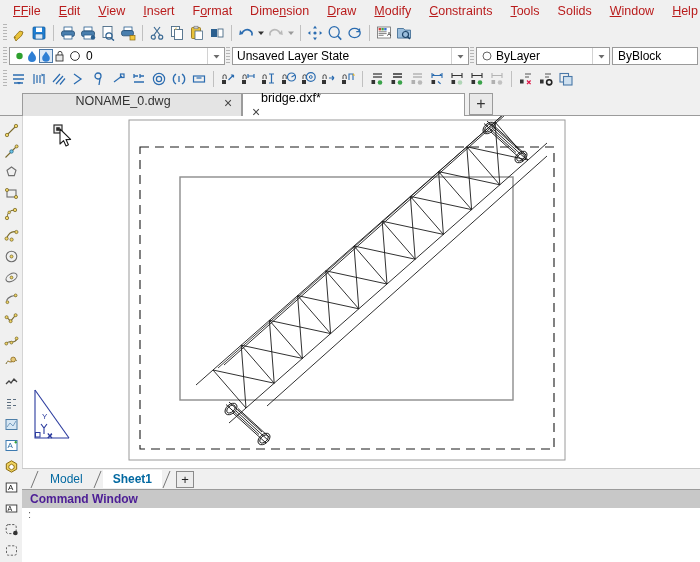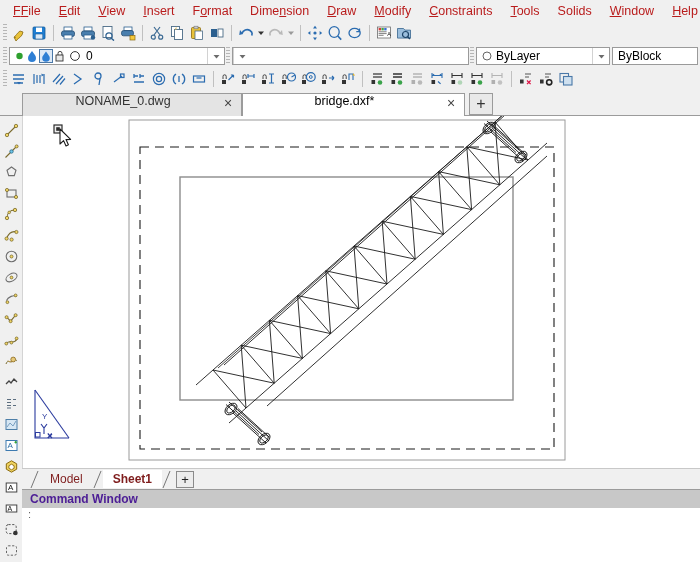--- a/index.html
+++ b/index.html
@@ -37,40 +37,40 @@
   .plain .txt{padding-left:5px;}
   .lyr-icons{display:flex;align-items:center;gap:2px;padding-left:4px;}
 
   
   .tabstrip{height:26px;background:#f0f0f0;display:flex;align-items:flex-end;padding-left:22px;position:relative;}
   .tabstrip:after{content:"";position:absolute;left:0;right:0;bottom:0;height:1px;background:#9b9b9b;}
   .dtab{height:23px;display:flex;align-items:flex-start;justify-content:center;
     border:1px solid #9b9b9b;border-bottom:none;box-sizing:border-box;position:relative;z-index:2;
     font-size:12.5px;padding:0 4px;cursor:default;}
   .dtab.inactive{background:#e4e4e4;color:#333;}
-  .dtab.active{background:#ffffff;color:#000;}
+  .dtab.active{background:#ffffff;color:#000;flex-direction:column;}
   .dtab .label{flex:1;text-align:center;padding:0 14px;white-space:nowrap;}
   .dtab .xbtn{width:18px;height:18px;display:flex;align-items:center;justify-content:center;color:#444;font-size:14px;line-height:1;}
   .tabplus{width:22px;height:20px;margin-left:4px;margin-bottom:1px;border:1px solid #9b9b9b;
     background:#e9e9e9;display:flex;align-items:center;justify-content:center;font-size:16px;color:#333;z-index:3;}
 
   
   .main{display:flex;height:352px;}
   .lefttools{width:22px;background:#f0f0f0;display:flex;flex-direction:column;align-items:center;
     padding-top:2px;border-right:1px solid #d4d4d4;position:relative;}
   .ltgrip{width:14px;height:5px;margin-bottom:2px;
     background-image:repeating-linear-gradient(to right,#b6b6b6 0 1px,transparent 1px 3px);}
   .lt-btn{width:20px;height:21px;display:flex;align-items:center;justify-content:center;flex:none;}
 
   .canvas{flex:1;background:#ffffff;position:relative;overflow:hidden;}
 
   
   .sheettabs{height:20px;background:#f0f0f0;display:flex;align-items:center;padding-left:30px;
     border-top:1px solid #c8c8c8;position:relative;}
-  .stab{height:18px;display:flex;align-items:center;padding:0 10px;font-size:12px;color:#7f1d1d;position:relative;}
+  .stab{height:18px;display:flex;align-items:center;padding:0 10px;font-size:12px;color:#0369a1;position:relative;}
   .stab.active{font-weight:bold;background:#fff;}
   .splus{width:16px;height:15px;border:1px solid #8a8a8a;background:#ececec;
     display:flex;align-items:center;justify-content:center;font-size:13px;color:#222;margin-left:4px;}
 
   
   .cmdwrap{background:#fff;}
   .cmdtitle{height:18px;background:#c8c8c8;display:flex;align-items:center;
     font-weight:bold;font-size:12px;padding-left:8px;color:#4c1d95;border-top:1px solid #9b9b9b;}
   .cmdbody{background:#fff;font-size:12.5px;padding:1px 0 0 6px;line-height:15px;color:#000;height:56px;}
   .cmdline{white-space:pre;}
@@ -270,20 +270,21 @@
       </div>
       <div class="txt" style="padding-left:5px">0</div>
       <div class="drop">
         <svg width="9" height="9" viewBox="0 0 9 9">
             <path d="M1.5 3h6L4.5 6.6z" fill="#6c6c6c"></path>
           </svg>
       </div>
     </div>
     <div class="tb-grip"></div>
     <div class="combo" style="width:237px;">
+      <div class="txt">Unsaved Layer State</div>
       <div class="drop">
         <svg width="9" height="9" viewBox="0 0 9 9">
             <path d="M1.5 3h6L4.5 6.6z" fill="#6c6c6c"></path>
           </svg>
       </div>
     </div>
     <div class="tb-grip"></div>
     <div class="combo" style="width:134px;">
       <span style="margin-left:5px;display:inline-flex">
         <svg width="10" height="10" viewBox="0 0 10 10">

